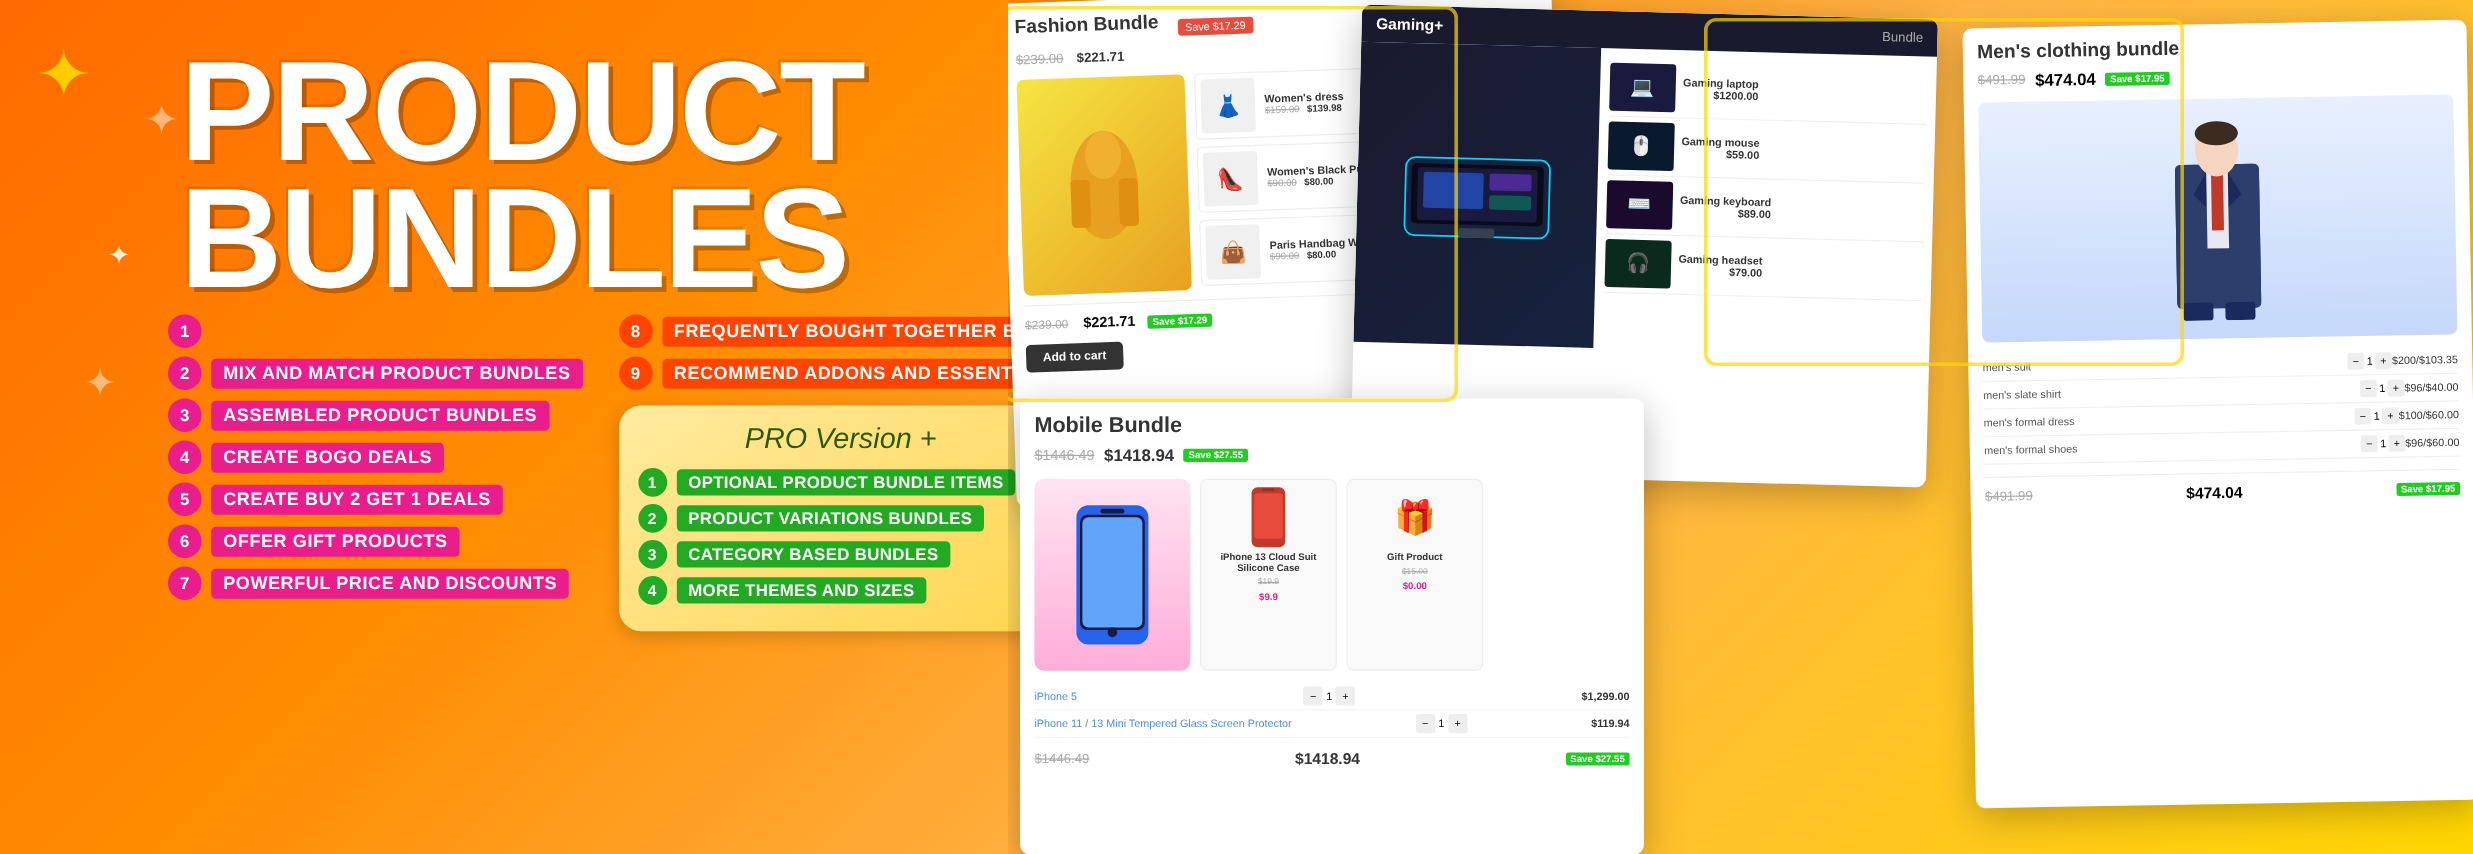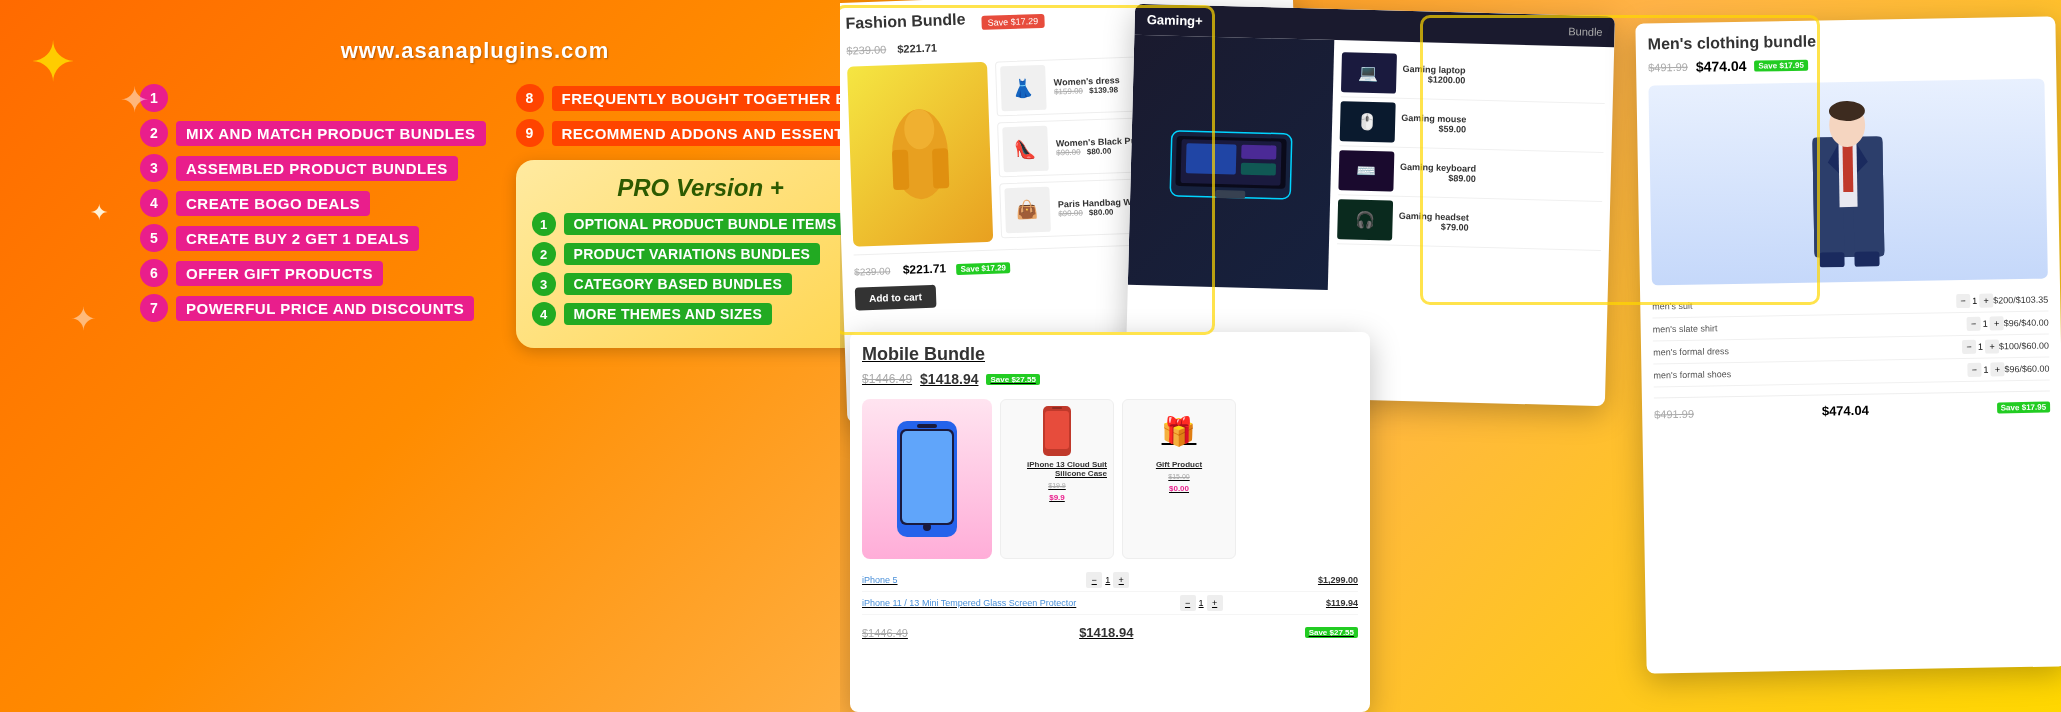--- a/index.html
+++ b/index.html
@@ -108,21 +108,21 @@
       bottom: 55px;
       width: 370px;
       background: linear-gradient(145deg, #ffeaa0, #ffd54f);
       border-radius: 18px;
       padding: 14px 16px 16px;
       box-shadow: 0 4px 15px rgba(0,0,0,0.2);
     }
 
     .pro-title {
       font-size: 24px;
-      font-weight: 700;
+      font-weight: 400;
       color: #2d5a00;
       text-align: center;
       font-style: italic;
       margin-bottom: 10px;
     }
 
     .pro-item {
       display: flex;
       align-items: center;
       gap: 8px;
@@ -371,21 +371,20 @@
     .screenshot-mobile {
       position: absolute;
       bottom: 0px;
       left: 10px;
       width: 520px;
       height: 380px;
       background: white;
       border-radius: 8px;
       box-shadow: 0 8px 30px rgba(0,0,0,0.25);
       overflow: hidden;
-      text-decoration: underline;
     }
 
     .mobile-inner { padding: 12px; }
     .mobile-title { font-size: 18px; font-weight: 700; color: #333; margin-bottom: 6px; }
 
     .mobile-price-row {
       display: flex;
       align-items: center;
       gap: 8px;
       margin-bottom: 12px;
@@ -421,21 +420,21 @@
       gap: 4px;
     }
 
     .mobile-item-icon {
       font-size: 28px;
       height: 50px;
       display: flex;
       align-items: center;
     }
 
-    .mobile-item-name { font-size: 8px; color: #333; text-align: right; font-weight: 600; }
+    .mobile-item-name { font-size: 8px; color: #333; text-align: center; font-weight: 600; }
     .mobile-item-price { font-size: 8px; color: #e91e8c; font-weight: 700; }
     .mobile-item-old { font-size: 7px; color: #aaa; text-decoration: line-through; }
 
     .mobile-summary-rows {
       margin-top: 4px;
     }
 
     .mobile-summary-row {
       display: flex;
       align-items: center;
@@ -559,21 +558,23 @@
 <body>
 
 <div class="banner">
 
   <span class="sparkle sparkle-1">✦</span>
   <span class="sparkle sparkle-2" style="color:#fff8;">✦</span>
   <span class="sparkle sparkle-3" style="font-size:22px;top:200px;left:90px;color:#ffe;">✦</span>
   <span class="sparkle sparkle-4" style="top:300px;left:70px;font-size:32px;color:#fff8;">✦</span>
 
   <div class="left-section">
-    <div class="website-url">www.asanaplugins.com</div>
+    <div style="margin-bottom:4px;margin-left:10px;">
+      <div class="main-title">PRODUCT BUNDLES</div>
+    </div>
 
     <div class="features-two-cols">
 
       <div class="features-col-1">
         <div class="feature-item">
           <div class="feature-number">1</div>
         </div>
         <div class="feature-item">
           <div class="feature-number">2</div>
           <div class="feature-text">MIX AND MATCH PRODUCT BUNDLES</div>

